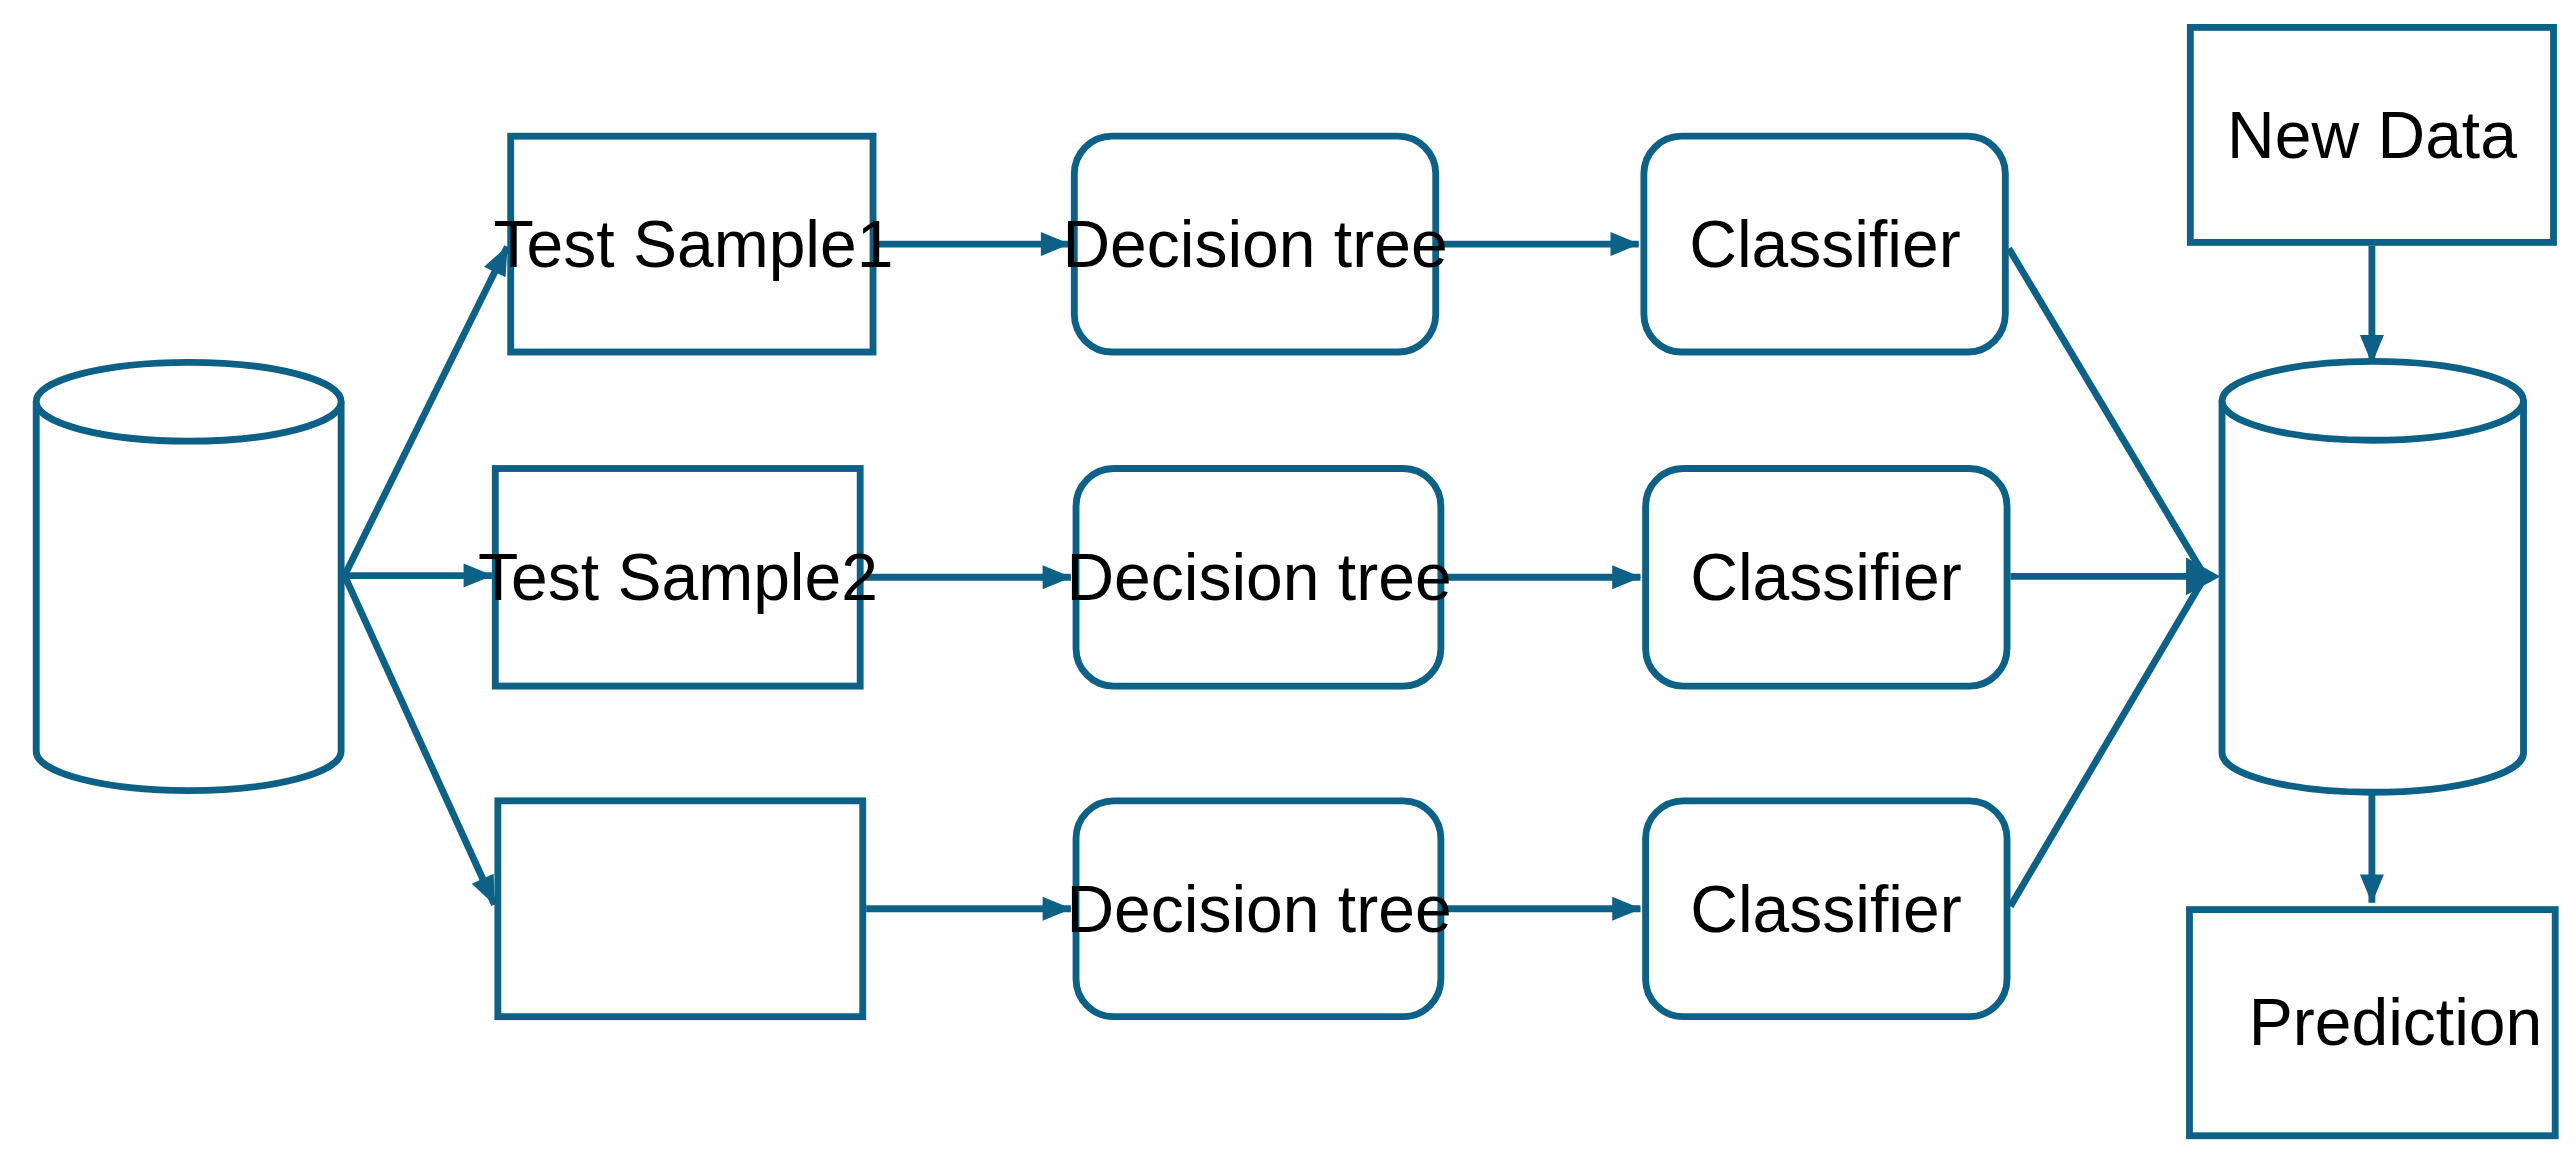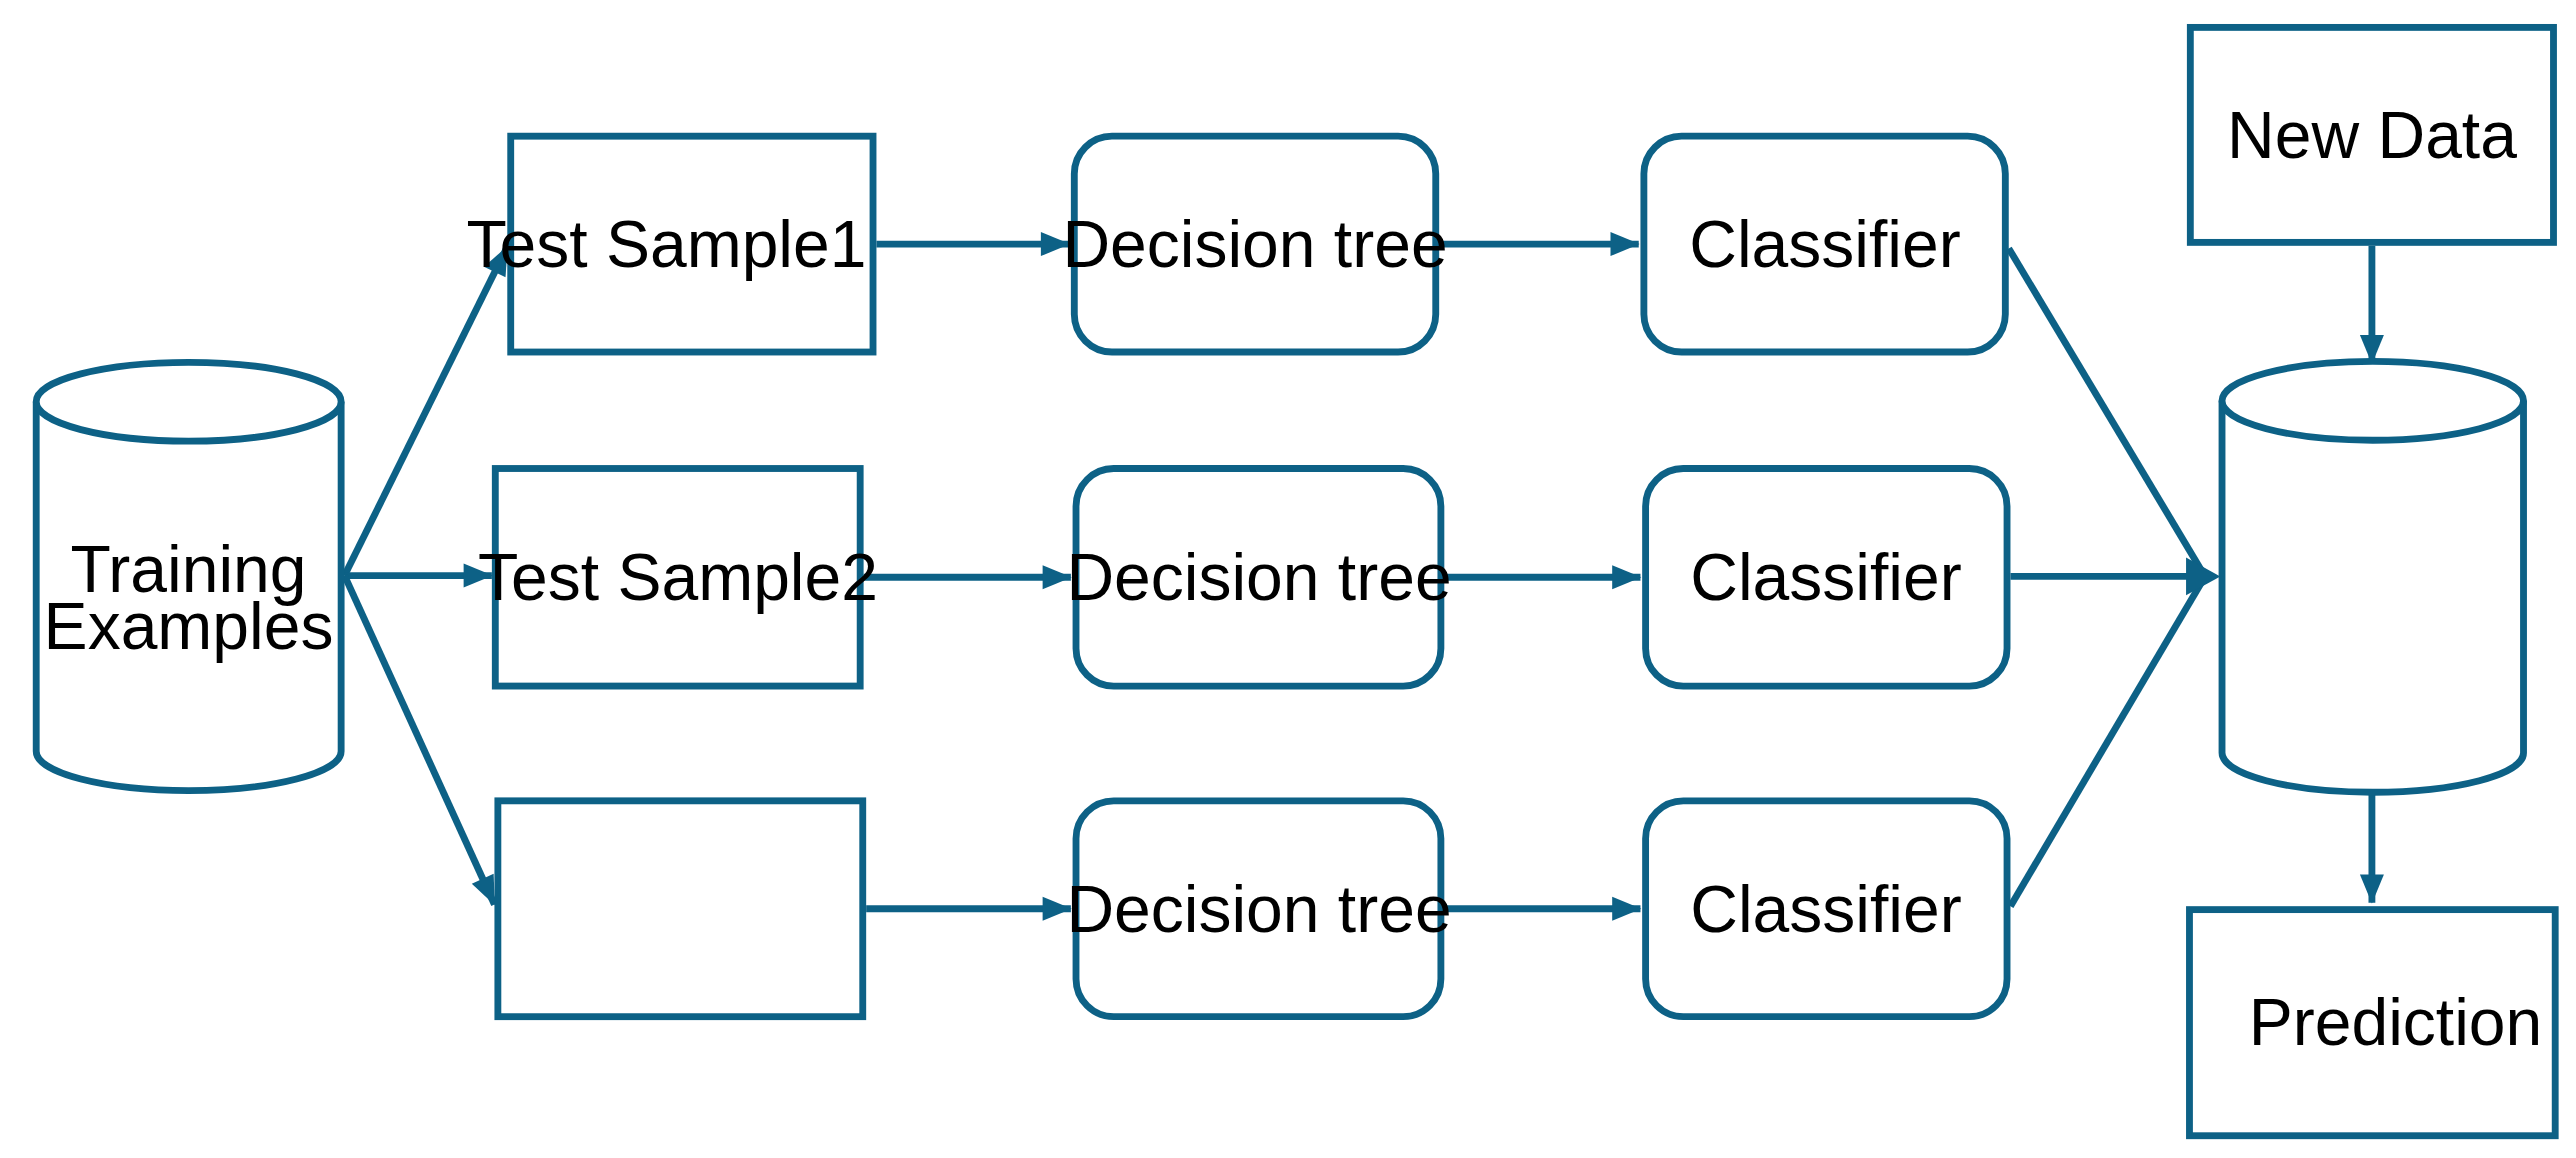--- a/index.html
+++ b/index.html
@@ -99,23 +99,22 @@
     <rect class="shape" x="1921" y="935" width="422" height="252" rx="44"></rect>
 
     <rect class="shape" x="2557" y="32" width="424" height="251"></rect>
 
     <path class="shape" d="M2594,468 L2594,879 A176,46 0 0 0 2946,879 L2946,468"></path>
     <ellipse class="shape" cx="2770" cy="468" rx="176" ry="46"></ellipse>
 
     <rect class="shape" x="2556" y="1062" width="427" height="264"></rect>
   </svg>
 
-  <div class="node-label wrap" style="left:36px; top:409px; width:305px; height:377px;">Training Examples</div>
 
-  <div class="node-label" style="left:482px; top:133px; width:369px; height:223px;">Test Sample1</div>
+  <div class="node-label" style="left:509px; top:133px; width:369px; height:223px;">Test Sample1</div>
 
   <div class="node-label" style="left:492px; top:465px; width:372px; height:224px;text-align:center;">Test Sample2</div>
 
 
   <div class="node-label" style="left:1071px; top:133px; width:368px; height:223px;">Decision tree</div>
 
   <div class="node-label" style="left:1073px; top:465px; width:372px; height:224px;">Decision tree</div>
 
   <div class="node-label" style="left:1073px; top:798px; width:372px; height:223px;">Decision tree</div>
 

